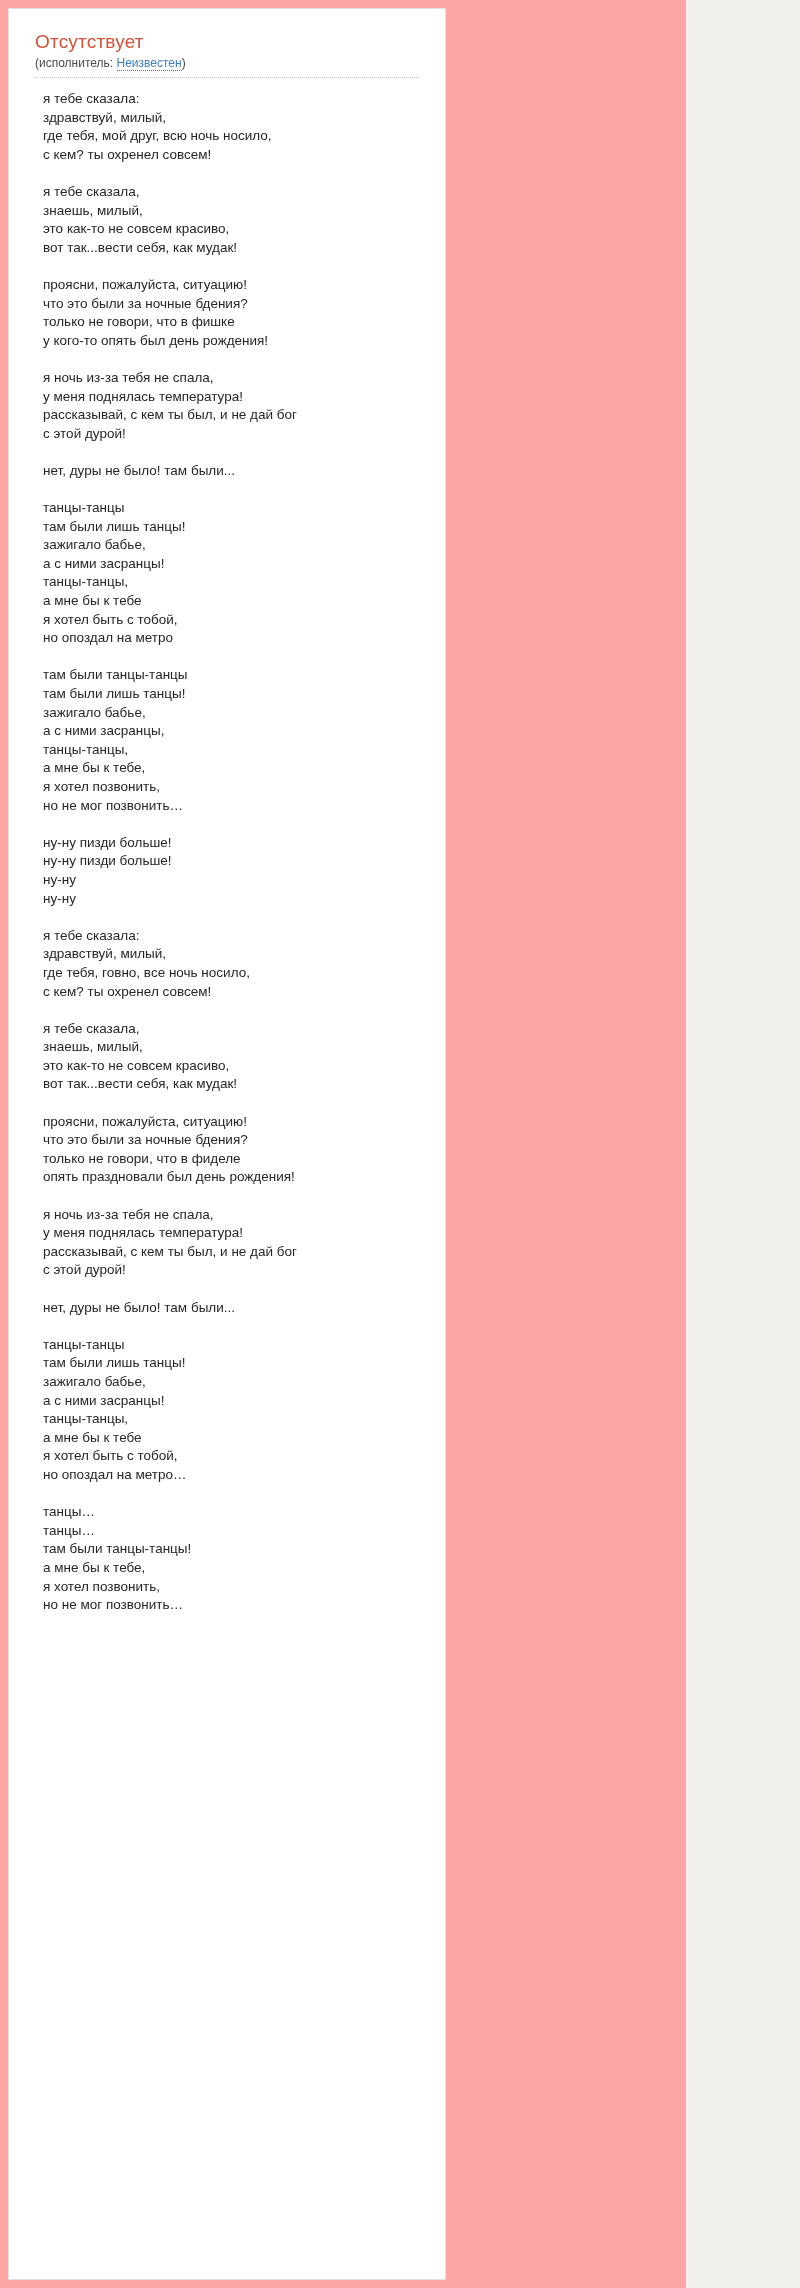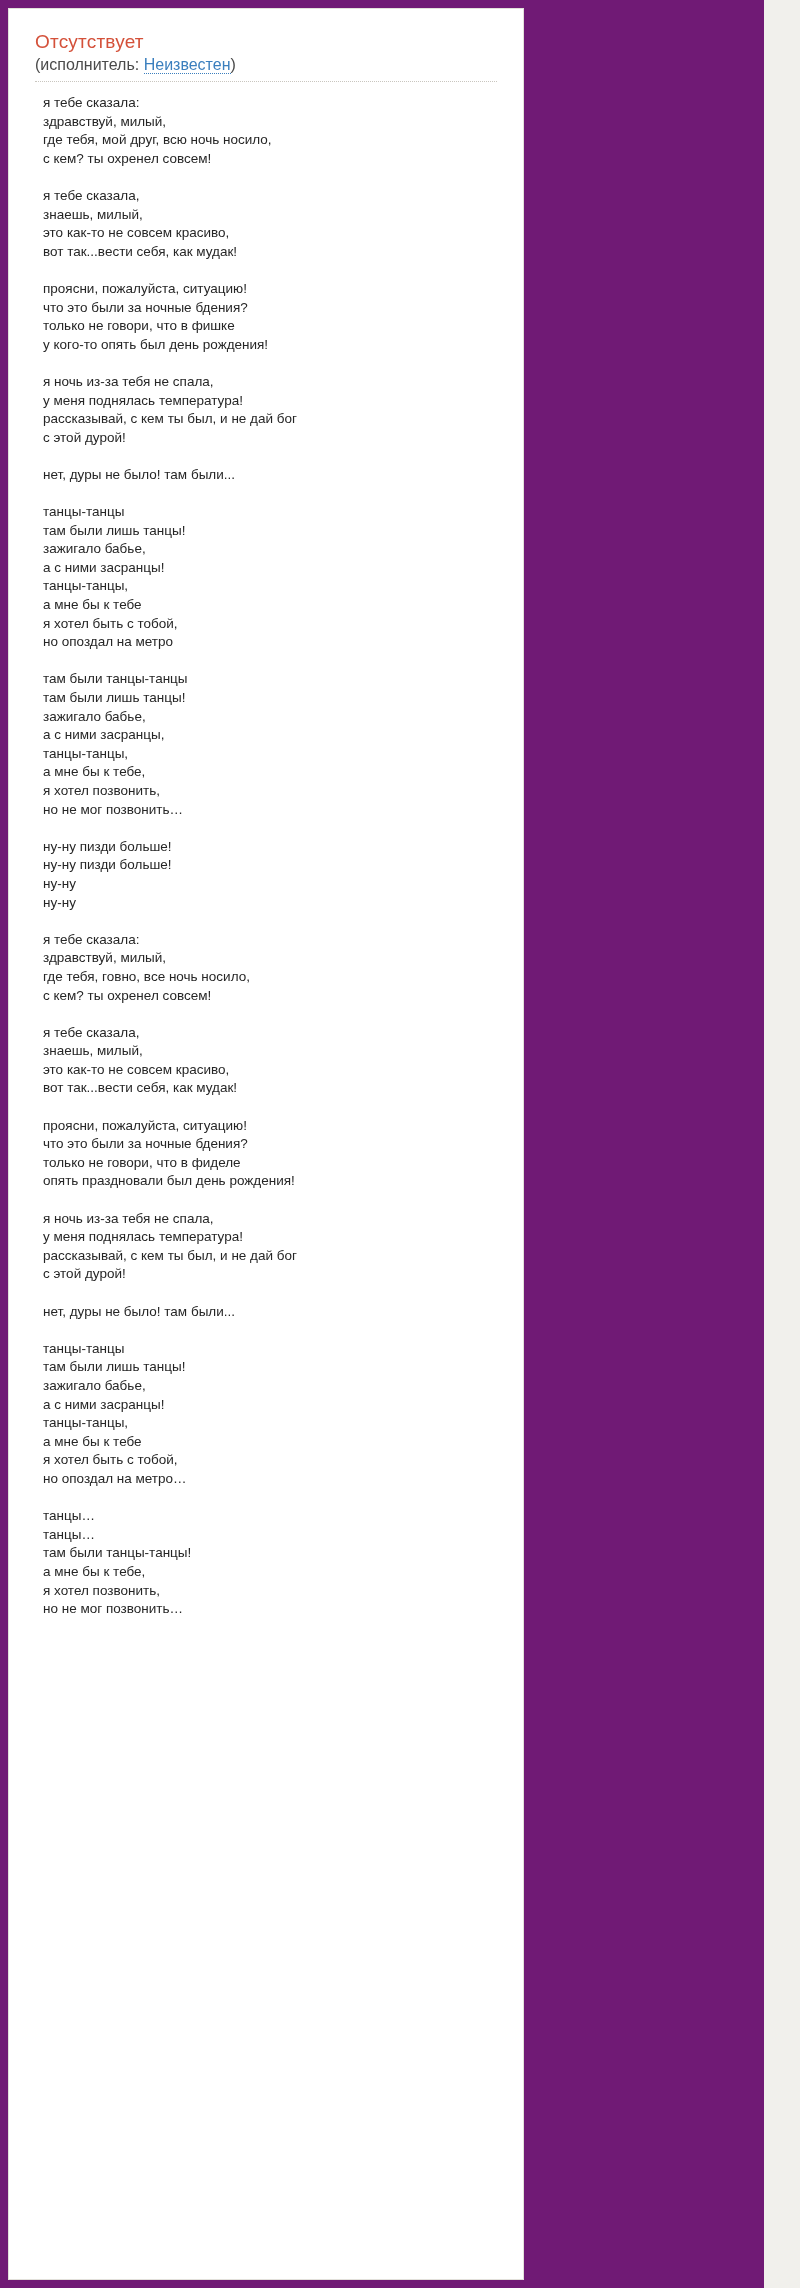--- a/index.html
+++ b/index.html
@@ -6,43 +6,43 @@
     margin: 0;
     padding: 0;
   }
   body {
     width: 800px;
     min-height: 2288px;
     background: #f1f0ec;
     font-family: "Liberation Sans", sans-serif;
   }
   .page-wrap {
-    width: 764px;
+    width: 686px;
     min-height: 2288px;
     box-sizing: border-box;
     padding: 8px 240px 8px 8px;
-    background: #701a75;
+    background: #fca5a5;
   }
   .sheet {
     background: #ffffff;
     border: 1px solid #e2e0da;
     box-sizing: border-box;
     min-height: 2272px;
     padding: 22px 26px 30px 26px;
   }
   .song-title {
     color: #d4513a;
     font-size: 19px;
     font-weight: normal;
     line-height: 22px;
     margin: 0 0 3px 0;
     letter-spacing: 0.2px;
   }
   .performer-line {
-    font-size: 16px;
+    font-size: 12px;
     color: #4a4a4a;
     padding-bottom: 7px;
     border-bottom: 1px dotted #c9c6bf;
     margin-bottom: 12px;
   }
   .performer-line .paren {
     color: #4a4a4a;
   }
   .performer-link {
     color: #3b7fbe;

